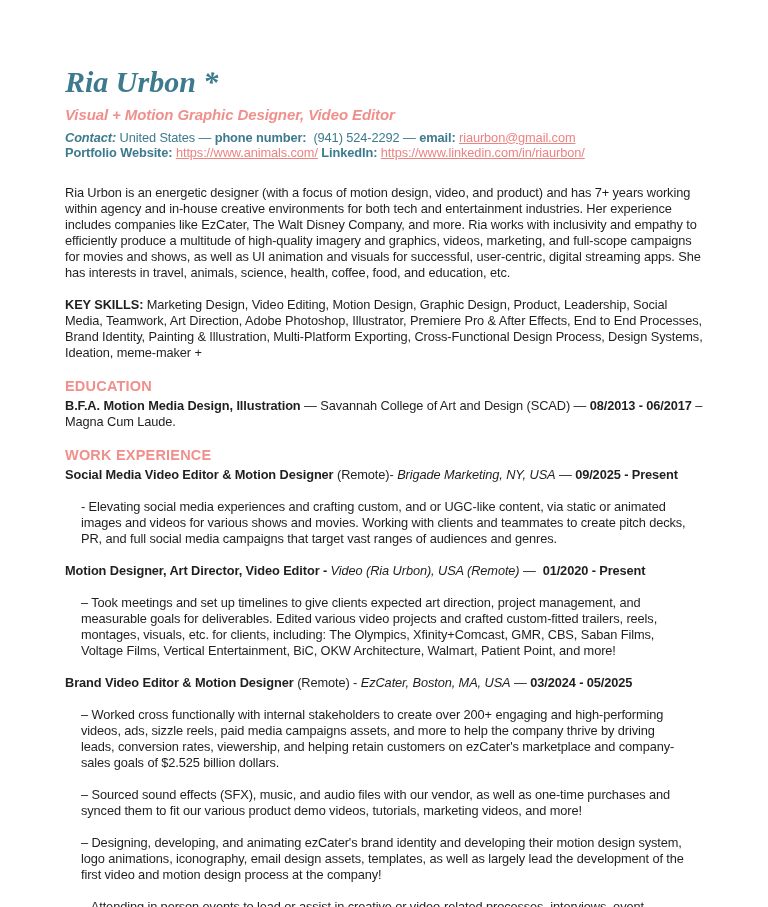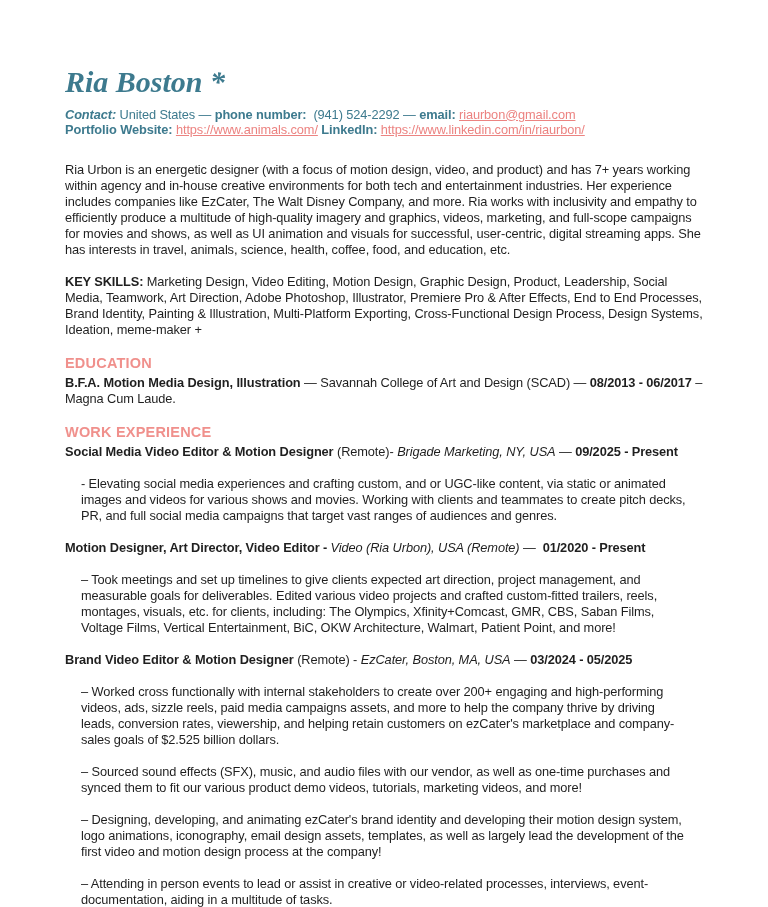--- a/index.html
+++ b/index.html
@@ -56,22 +56,23 @@
   .jobs .job { margin-top: 13px; }
   .jobs .job:first-child { margin-top: 4px; }
   .jobtitle { margin: 0 0 3px 0; white-space: pre-wrap; }
   .bullet { margin: 16px; }
 </style>
 </head>
 <body>
 
 <div class="page">
 
-  <h1 class="name">Ria Boston *</h1>
+  <h1 class="name">Ria Urbon *</h1>
 
+  <div class="subtitle">Visual + Motion Graphic Designer, Video Editor</div>
 
   <p class="contact"><span class="bi">Contact:</span><span> United States — </span><span class="b">phone number:</span><span>  (941) 524-2292 — </span><span class="b">email: </span><a class="link">riaurbon@gmail.com</a></p>
 
   <p class="contact"><span class="b">Portfolio Website: </span><a class="link">https://www.animals.com/</a><span class="b"> LinkedIn: </span><a class="link">https://www.linkedin.com/in/riaurbon/</a></p>
 
   <p class="summary">Ria Urbon is an energetic designer (with a focus of motion design, video, and product) and has 7+ years working within agency and in-house creative environments for both tech and entertainment industries. Her experience includes companies like EzCater, The Walt Disney Company, and more. Ria works with inclusivity and empathy to efficiently produce a multitude of high-quality imagery and graphics, videos, marketing, and full-scope campaigns for movies and shows, as well as UI animation and visuals for successful, user-centric, digital streaming apps. She has interests in travel, animals, science, health, coffee, food, and education, etc.</p>
 
   <p class="keyskills"><span class="b">KEY SKILLS:</span><span> Marketing Design, Video Editing, Motion Design, Graphic Design, Product, Leadership, Social Media, Teamwork, Art Direction, Adobe Photoshop, Illustrator, Premiere Pro &amp; After Effects, End to End Processes, Brand Identity, Painting &amp; Illustration, Multi-Platform Exporting, Cross-Functional Design Process, Design Systems, Ideation, meme-maker +</span></p>
 
   <h2 class="sec">EDUCATION</h2>

